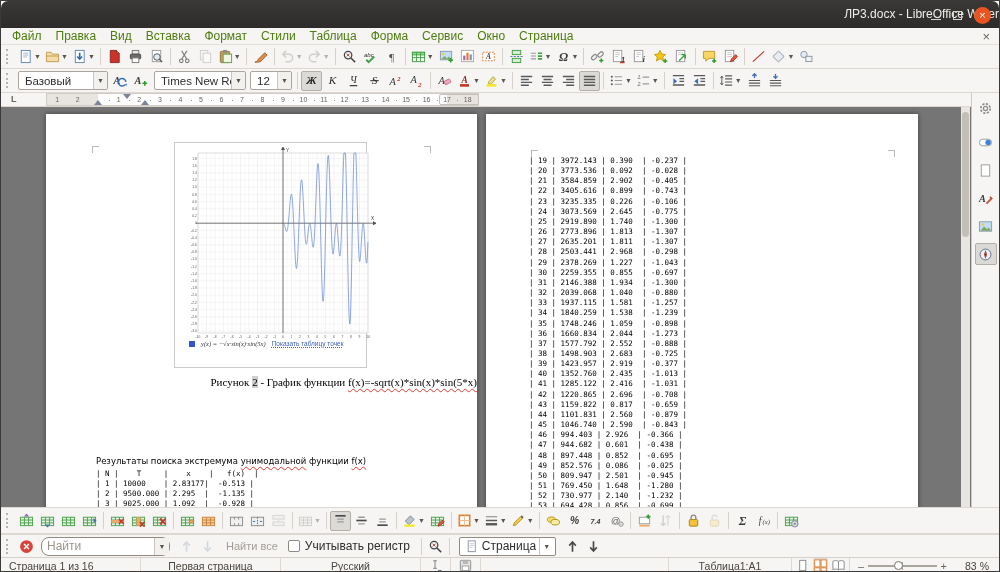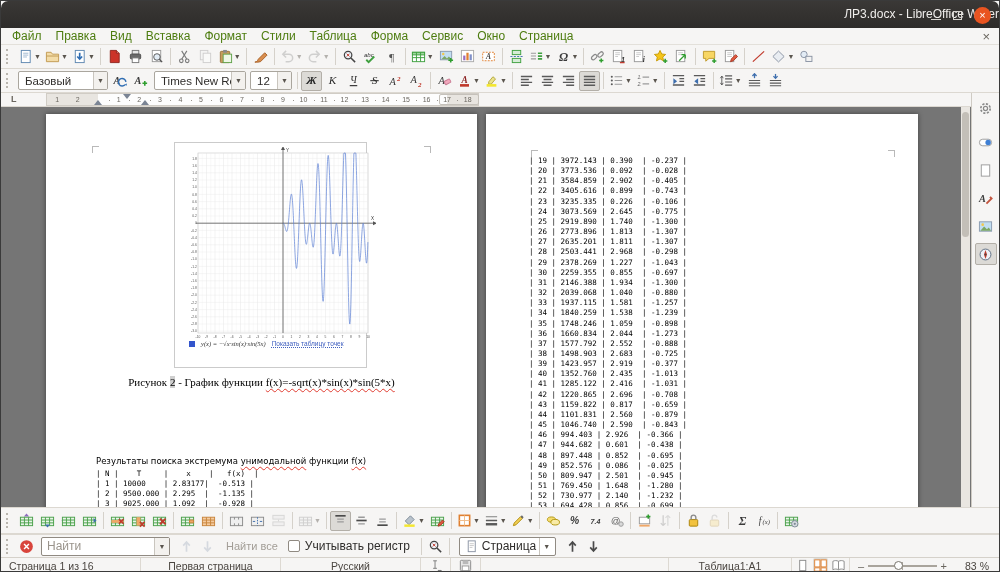--- a/index.html
+++ b/index.html
@@ -48,40 +48,40 @@
   .cmark{position:absolute;width:7px;height:7px;}
   .cmark.tl{border-left:1px solid #b9b9b9;border-top:1px solid #b9b9b9;}
   .cmark.tr{border-right:1px solid #b9b9b9;border-top:1px solid #b9b9b9;}
   
   .chart-frame{position:absolute;left:128px;top:28px;width:193px;height:226px;border:1px solid #cbcbcb;background:#fff;}
   .chart-legend{position:absolute;left:14px;top:197px;display:flex;align-items:center;gap:6px;font-size:6.5px;}
   .legend-swatch{width:6px;height:6px;background:#3355cc;flex:none;}
   .legend-label{font-family:"Liberation Serif",serif;font-style:italic;color:#333;}
   .legend-link{color:#4060c0;text-decoration:underline dotted;}
   
-  .caption{position:absolute;left:0;top:262px;width:100%;text-align:center;font-family:"Liberation Serif",serif;font-size:11px;color:#000;}
+  .caption{position:absolute;left:0;top:262px;width:100%;text-align:right;font-family:"Liberation Serif",serif;font-size:11px;color:#000;}
   .caption .field{background:#cfcfcf;}
   .wavy{text-decoration:underline;text-decoration-style:wavy;text-decoration-color:#e03c31;text-decoration-thickness:1px;text-underline-offset:2px;}
   .bodypara{position:absolute;left:50px;right:44px;top:305px;font-family:"Liberation Serif",serif;font-size:11px;color:#000;text-align:justify;}
   .res-title{position:absolute;left:50px;top:342px;font-size:8.5px;color:#000;font-family:"DejaVu Sans",sans-serif;}
   .mono-lines{position:absolute;font-family:"DejaVu Sans Mono",monospace;font-size:7.5px;color:#000;white-space:pre;}
   #res-lines{left:50px;top:355px;}
   #res-lines div{height:10px;line-height:10px;}
   #p2-lines{left:43px;top:42px;}
   #p2-lines div{height:10.17px;line-height:10.17px;}
   
   .vscroll{position:absolute;right:29px;top:14px;width:9px;height:400px;background:#e9e6e1;}
   .vthumb{position:absolute;left:1px;top:5px;width:7px;height:125px;background:#c3bfb8;border-radius:4px;}
   .sidebar{position:absolute;right:0;top:0;width:28px;height:414px;background:#f6f5f4;border-left:1px solid #cfcbc4;display:flex;flex-direction:column;align-items:center;padding-top:4px;}
   .sbtn{width:22px;height:22px;display:flex;align-items:center;justify-content:center;border:1px solid transparent;border-radius:2px;margin-bottom:6px;}
   .sbtn.first{margin-bottom:12px;}
   .sbtn.on{background:#dcdad6;border-color:#b3afa8;}
   
   .findbar{position:absolute;left:0;top:533px;width:100%;height:23px;background:#f6f5f4;border-top:1px solid #dcd8d1;display:flex;align-items:center;padding-left:2px;}
-  .find-input{display:flex;height:19px;border:1px solid #908a82;background:#fff;border-radius:2px;margin-left:4px;}
+  .find-input{display:flex;height:19px;border:1px solid #908a82;background:#fff;border-radius:8px;margin-left:4px;}
   .find-input input{border:none;outline:none;width:112px;font-size:12px;padding:0 5px;font-family:"Liberation Sans",sans-serif;color:#2f2d2b;background:transparent;}
   .find-input input::placeholder{color:#9a948c;}
   .fi-arrow{width:15px;border-left:1px solid #c9c5be;display:flex;align-items:center;justify-content:center;font-size:7px;color:#5a554e;background:#f3f1ee;}
   .find-all{font-size:11px;color:#a29d96;margin:8px 8px;}
   .chk{width:12px;height:12px;border:1px solid #908a82;background:#fff;border-radius:2px;margin:0 5px 0 2px;}
   .chk-label{font-size:12px;color:#2f2d2b;margin-right:8px;}
   .navcombo{display:flex;align-items:center;height:19px;border:1px solid #908a82;background:#fff;border-radius:2px;padding:0 2px 0 4px;gap:3px;margin:0 6px;}
   .navcombo .nc-label{font-size:12px;color:#2f2d2b;}
   .navcombo .nc-arrow{font-size:7px;color:#5a554e;padding:0 3px;border-left:1px solid #c9c5be;align-self:stretch;display:flex;align-items:center;}
   

